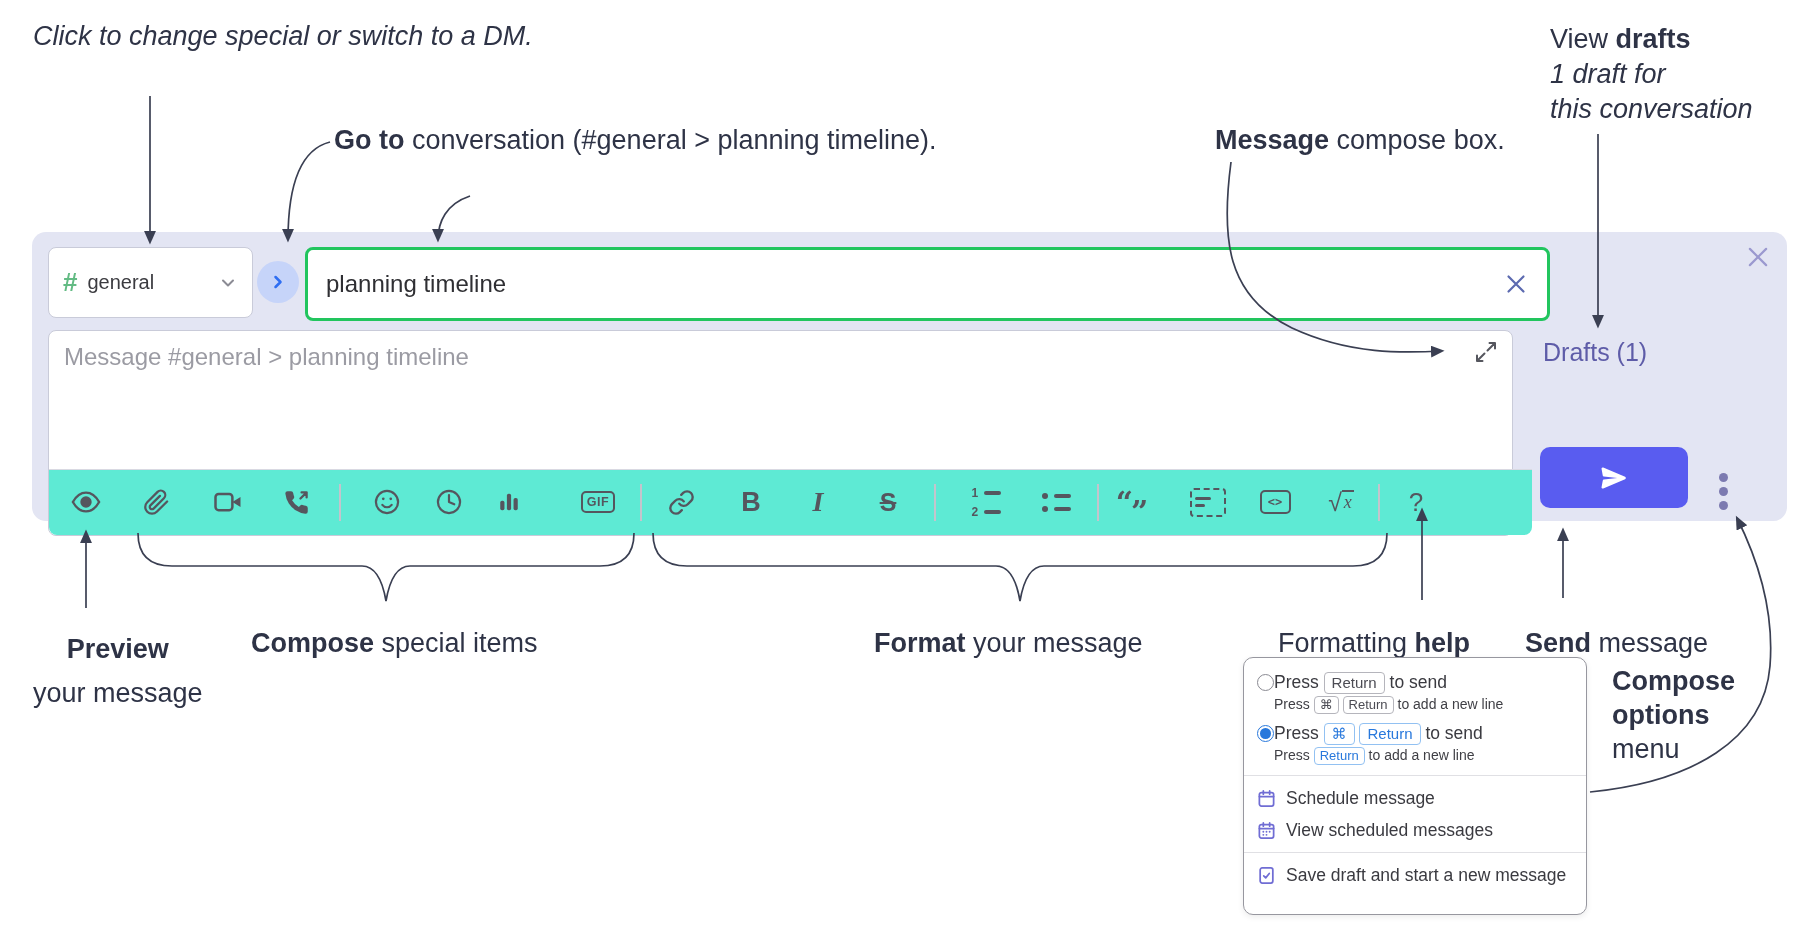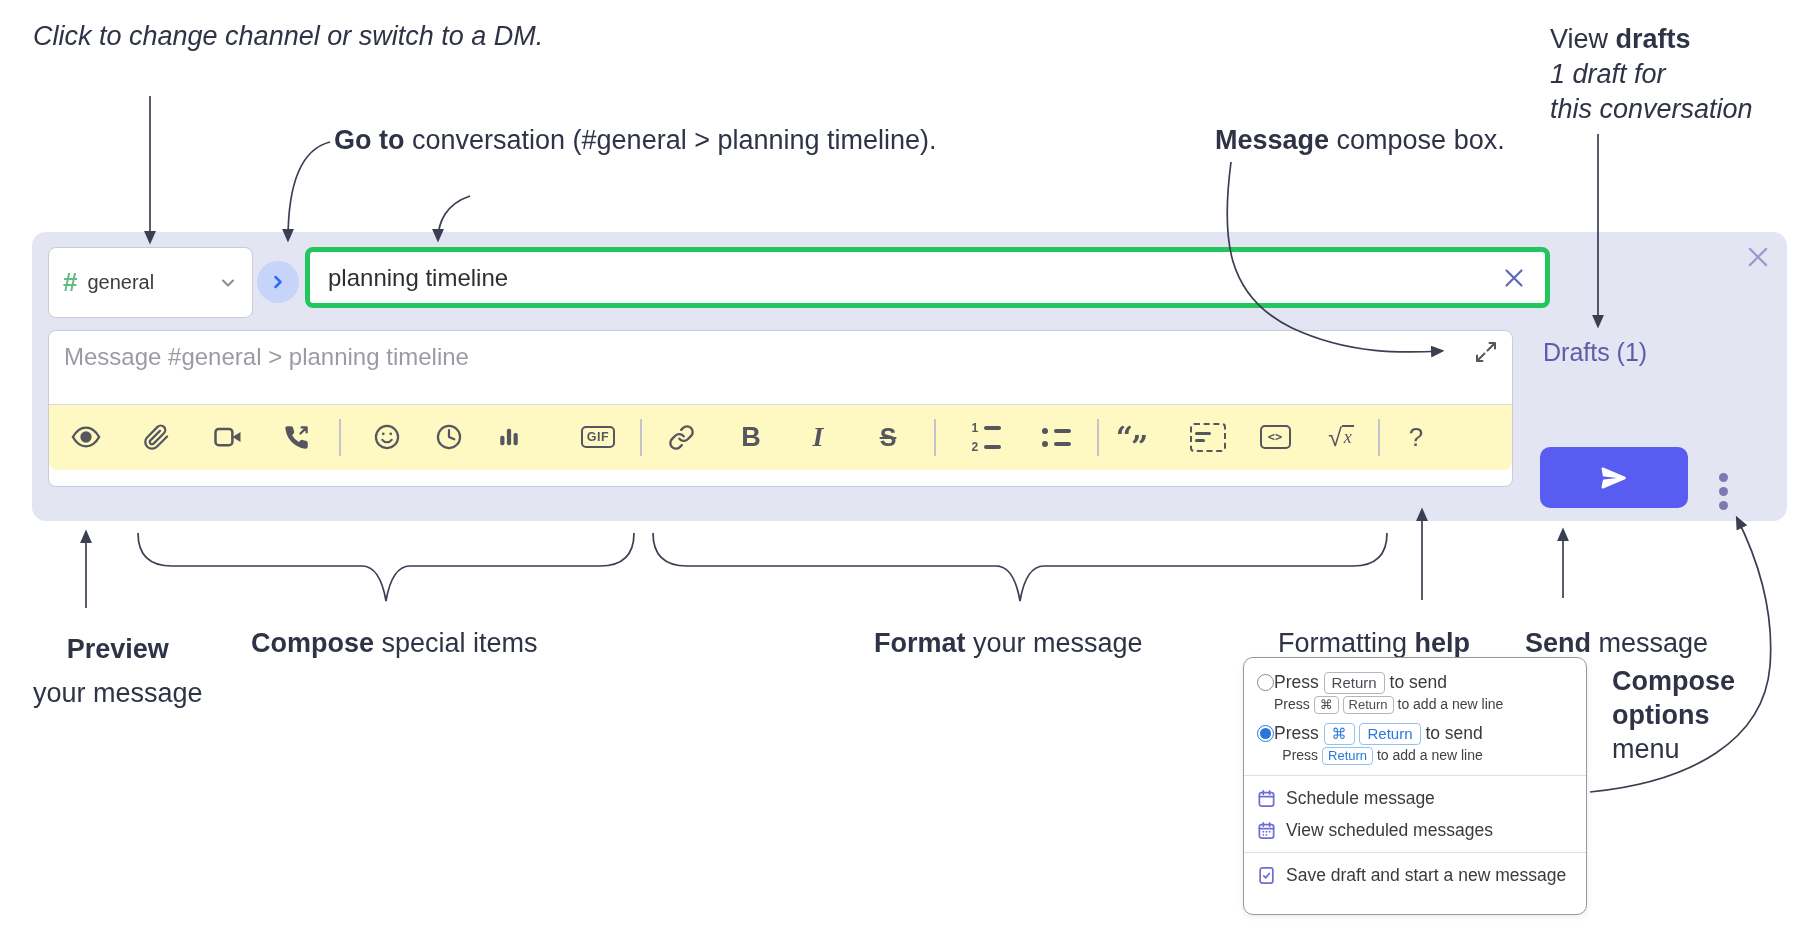--- a/index.html
+++ b/index.html
@@ -9,29 +9,29 @@
   .ann b{font-weight:700;}
   .it{font-style:italic;}
   
   .compose{position:absolute;left:32px;top:232px;width:1755px;height:289px;background:#e3e5f3;border-radius:14px;}
   .chan{position:absolute;left:16px;top:15px;width:205px;height:71px;background:#fff;border:1px solid #c9cbd9;border-radius:8px;
         display:flex;align-items:center;gap:10px;padding:0 14px;box-sizing:border-box;cursor:pointer;}
   .chan .hash{color:#63bb84;font-weight:700;font-size:26px;}
   .chan .cname{font-size:20px;color:#3b3b40;flex:1;}
   .gobtn{position:absolute;left:225px;top:29px;width:42px;height:42px;border-radius:50%;background:#c6d4f9;
          display:flex;align-items:center;justify-content:center;cursor:pointer;}
-  .topicwrap{position:absolute;left:273px;top:15px;width:1245px;height:61px;background:#fff;border:5px solid #22c55e;border-radius:8px;
+  .topicwrap{position:absolute;left:273px;top:15px;width:1245px;height:74px;background:#fff;border:3px solid #22c55e;border-radius:8px;
          display:flex;align-items:center;box-sizing:border-box;padding:0 16px;}
   .topicwrap input{flex:1;border:none;outline:none;font-family:"Liberation Sans",sans-serif;font-size:24px;color:#2f2f33;background:transparent;}
   .xbtn{width:30px;height:30px;display:flex;align-items:center;justify-content:center;cursor:pointer;}
   .closebtn{position:absolute;right:16px;top:12px;width:26px;height:26px;cursor:pointer;}
-  .msgbox{position:absolute;left:16px;top:98px;width:1465px;height:157px;background:#fff;border:1px solid #c9cbd9;border-radius:8px;box-sizing:border-box;text-decoration:underline;}
+  .msgbox{position:absolute;left:16px;top:98px;width:1465px;height:206px;background:#fff;border:1px solid #c9cbd9;border-radius:8px;box-sizing:border-box;text-decoration:underline;}
   .placeholder{position:absolute;left:15px;top:12px;font-size:24px;color:#9b9ba3;}
   .expand{position:absolute;right:12px;top:9px;width:26px;height:26px;cursor:pointer;}
-  .tbar{position:absolute;left:0;bottom:16px;width:100%;height:65px;background:#fef9c3;border-top:1px solid #d9d9e2;border-radius:0 0 8px 8px;}
+  .tbar{position:absolute;left:0;bottom:0;width:100%;height:65px;background:#5eead4;border-top:1px solid #d9d9e2;border-radius:0 0 8px 8px;padding-left:20px;}
   .tb-btn{position:absolute;top:11px;width:42px;height:42px;display:flex;align-items:center;justify-content:center;cursor:pointer;color:#55565e;}
   .tb-sep{position:absolute;top:14px;width:2px;height:37px;background:#c4c4cc;}
   .glyphB{font-size:27px;font-weight:700;}
   .glyphI{font-family:"Liberation Serif",serif;font-style:italic;font-size:28px;font-weight:600;}
   .glyphS{font-size:25px;font-weight:600;text-decoration:line-through;}
   .glyphQ{font-family:"DejaVu Serif",serif;font-weight:700;font-size:30px;letter-spacing:-2px;}
   .glyphQ .q2{display:inline-block;transform:translateY(9px);}
   .glyphHelp{font-size:26px;font-weight:500;}
   .gifbox{border:2px solid #55565e;border-radius:5px;font-size:12.5px;font-weight:700;letter-spacing:.5px;padding:2px 4px;}
   .nl{display:flex;flex-direction:column;gap:7px;}
@@ -54,21 +54,21 @@
   .dots i{width:9px;height:9px;border-radius:50%;background:#7c7ab0;}
   
   .menu{position:absolute;left:1243px;top:657px;width:344px;height:258px;background:#fff;border:1.5px solid #97979f;border-radius:10px;
         box-sizing:border-box;box-shadow:0 2px 6px rgba(0,0,0,.08);padding-top:9px;font-size:17.5px;color:#3a3a40;}
   .opt{display:flex;align-items:flex-start;padding:3px 12px 3px 13px;cursor:pointer;}
   .radio{width:15px;height:15px;border-radius:50%;border:1.8px solid #8a8a92;margin-top:4px;flex:none;position:relative;background:#fff;}
   .radio.sel{border-color:#2878dc;}
   .radio.sel::after{content:"";position:absolute;inset:2.2px;border-radius:50%;background:#2878dc;}
   .opt-text{}
   .opt-main{line-height:24px;}
-  .opt-sub{font-size:14px;color:#3f3f45;line-height:21px;text-align:right;}
+  .opt-sub{font-size:14px;color:#3f3f45;line-height:21px;}
   kbd.k{display:inline-block;border:1px solid #b5b5bc;border-radius:4px;background:#fff;padding:0 7px;font-family:"Liberation Sans",sans-serif;
         font-size:15px;line-height:20px;color:#4c4c54;}
   kbd.ks{font-size:13px;line-height:16px;padding:0 5px;}
   kbd.kb{border-color:#92c1f2;color:#2878dc;}
   .msep{height:1px;background:#e0e0e4;margin:6px 0;}
   .mitem{display:flex;align-items:center;gap:10px;padding:5px 12px 5px 13px;height:22px;cursor:pointer;}
   .mitem svg{flex:none;}
   .abs{position:absolute;}
   svg.icon{display:block;}
 </style>
@@ -92,21 +92,21 @@
       <path d="M86 608 V532" marker-end="url(#arr)"></path>
       <path d="M1422 600 V510" marker-end="url(#arr)"></path>
       <path d="M1563 598 V530" marker-end="url(#arr)"></path>
       <path d="M1590 792 C1692 782 1764 740 1770 666 C1775 602 1752 548 1737 518" marker-end="url(#arr)"></path>
       <path d="M138 533 Q138 566 172 566 H362 Q380 566 386 601 Q392 566 410 566 H600 Q634 566 634 533"></path>
       <path d="M653 533 Q653 566 687 566 H996 Q1014 566 1020 601 Q1026 566 1044 566 H1353 Q1387 566 1387 533"></path>
     </g>
   </svg>
 
   <div class="ann" style="left:33px;top:20px;">
-    <div class="it">Click to change channel or switch to a DM.</div>
+    <div class="it">Click to change special or switch to a DM.</div>
   </div>
   <div class="ann" style="left:334px;top:124px;">
     <b>Go to</b><span> conversation (#general &gt; planning timeline).</span>
   </div>
   <div class="ann" style="left:1215px;top:124px;">
     <b>Message</b><span> compose box.</span>
   </div>
   <div class="ann" style="left:1550px;top:22px;line-height:35px;">
     <div><span>View </span><b>drafts</b></div>
     <div class="it">1 draft for</div>

